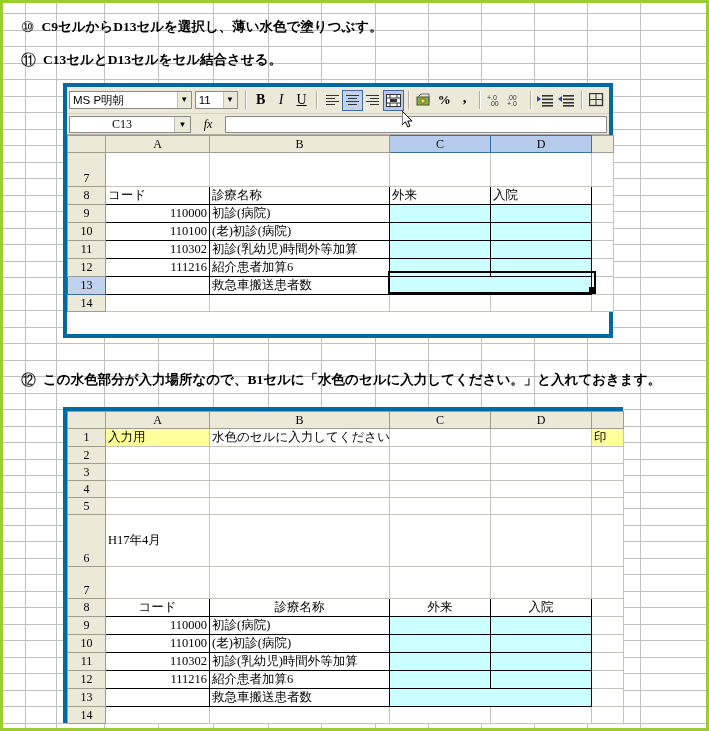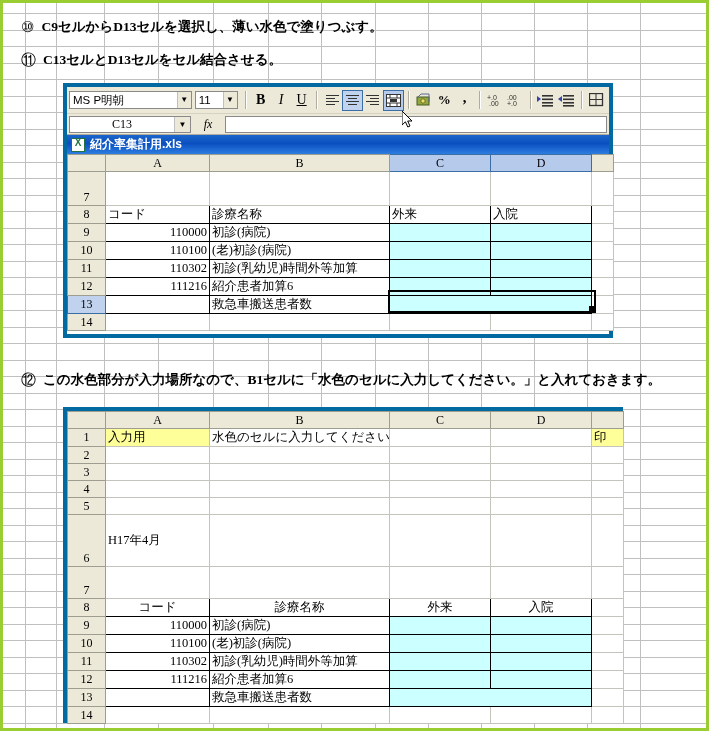--- a/index.html
+++ b/index.html
@@ -476,24 +476,20 @@
 
     <div class="xl-formula">
       <div class="namebox">
         <span class="nb-val">C13</span>
         <span class="nb-arrow">▼</span>
       </div>
       <span class="fx-label">fx</span>
       <div class="formula-input"></div>
     </div>
 
-    <div class="xl-titlebar">
-      <span class="ti"></span>
-      <span class="tt">紹介率集計用.xls</span>
-    </div>
 
     <div style="position:relative;">
       <table class="sheet" style="width:546px;">
         <colgroup>
           <col style="width:38px">
             <col style="width:104px">
             <col style="width:180px">
           <col style="width:101px">
             <col style="width:101px">
             <col style="width:22px">

